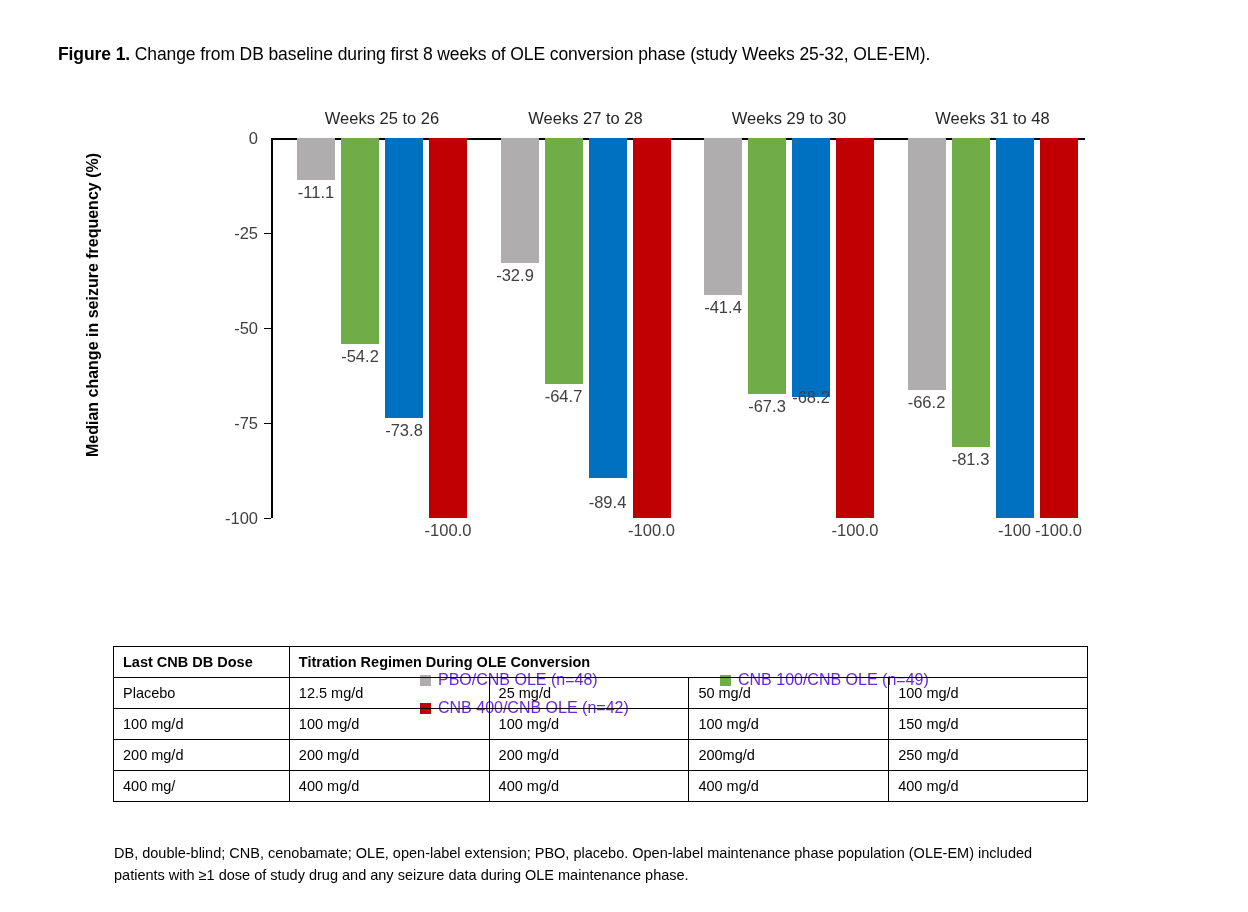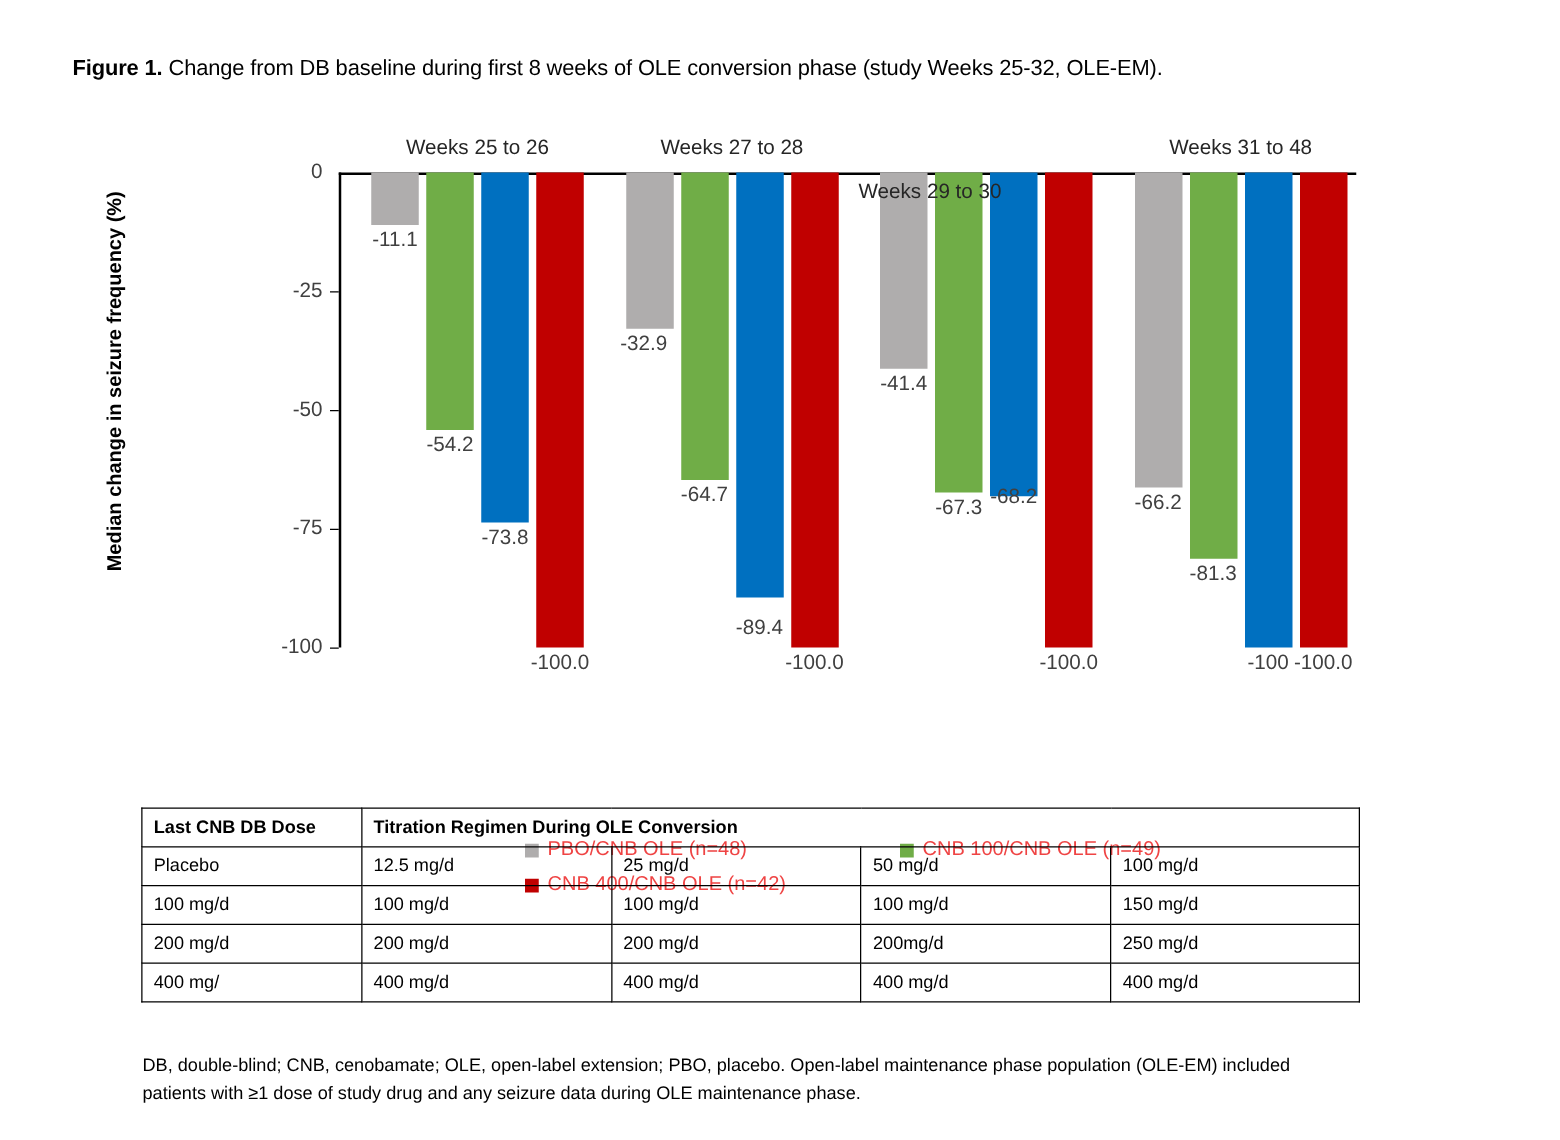--- a/index.html
+++ b/index.html
@@ -123,21 +123,21 @@
     transform: translateX(-50%);
   }
 
   
   #legend {
     position: absolute;
     left: 420px;
     top: 566px;
     width: 560px;
     font-size: 16px;
-    color: #ef4444;
+    color: #6d28d9;
   }
   .legend-row {
     display: flex;
     height: 28px;
     align-items: center;
   }
   .legend-item {
     display: flex;
     align-items: center;
     white-space: nowrap;
@@ -241,21 +241,21 @@
       <div class="bar" style="left: 680.5px; width: 38px; height: 308.94px; background: rgb(112, 173, 71);"></div>
       <div class="bar-value" style="left: 699.5px; top: 311.94px;">-81.3</div>
       <div class="bar" style="left: 724.5px; width: 38px; height: 380px; background: rgb(0, 112, 192);"></div>
       <div class="bar-value" style="left: 743.5px; top: 383px;">-100</div>
       <div class="bar" style="left: 768.5px; width: 38px; height: 380px; background: rgb(192, 0, 0);"></div>
       <div class="bar-value" style="left: 787.5px; top: 383px;">-100.0</div>
     </div>
   <div id="group-headers">
       <div class="group-header" style="left: 382px;">Weeks 25 to 26</div>
       <div class="group-header" style="left: 585.5px;">Weeks 27 to 28</div>
-      <div class="group-header" style="left: 744px; margin-top: 35px;">Weeks 29 to 30</div>
+      <div class="group-header" style="left: 789px;">Weeks 29 to 30</div>
       <div class="group-header" style="left: 992.5px;">Weeks 31 to 48</div>
     </div>
 
   <div id="legend">
       <div class="legend-row">
         <div class="legend-item col1">
           <span class="legend-swatch" style="background: rgb(175, 173, 173);"></span>
           <span>PBO/CNB OLE (n=48)</span>
         </div>
         <div class="legend-item">

